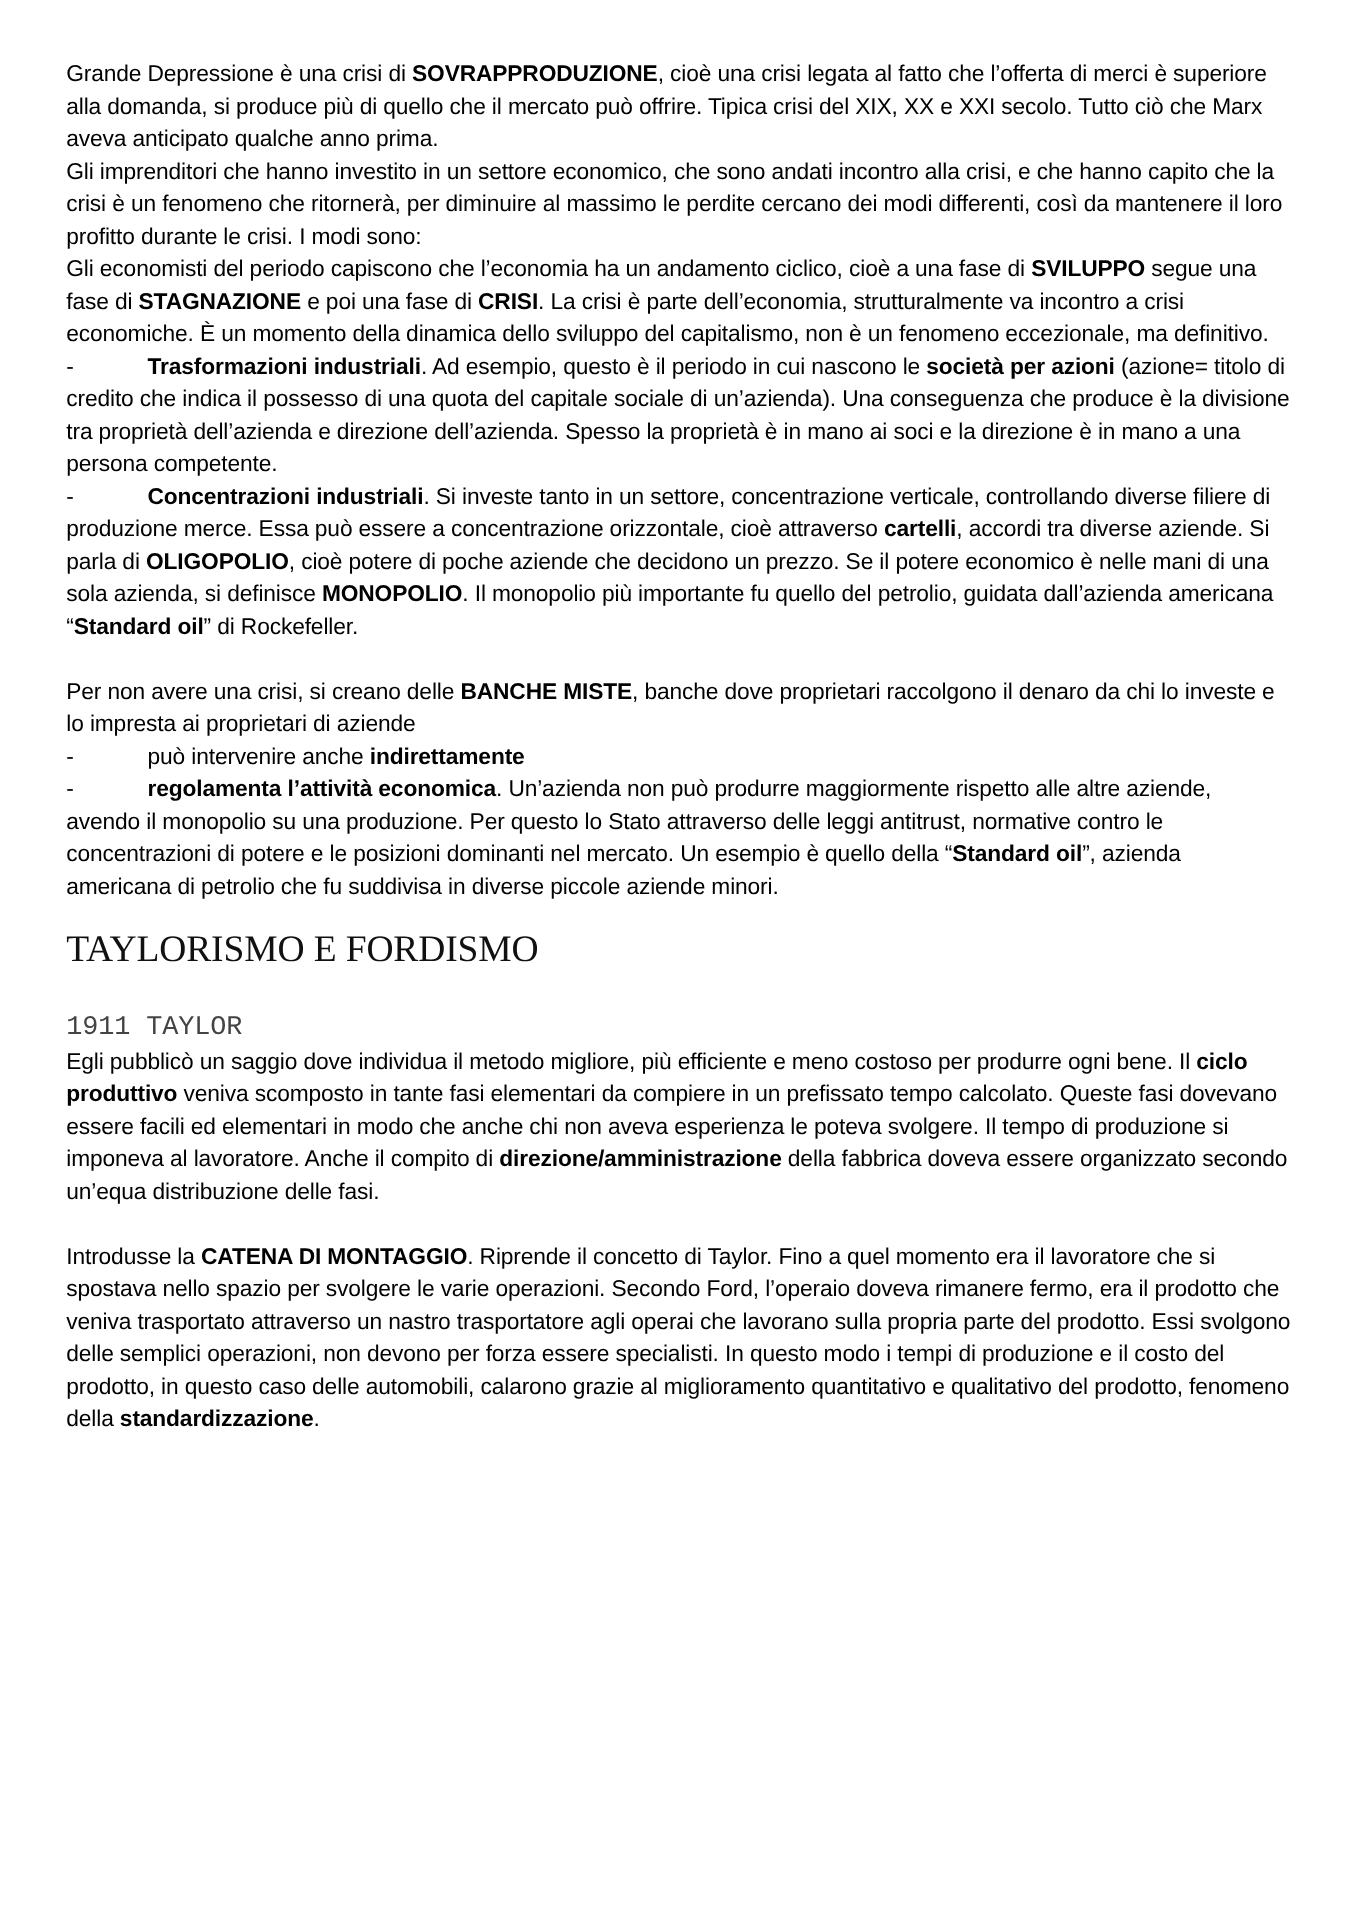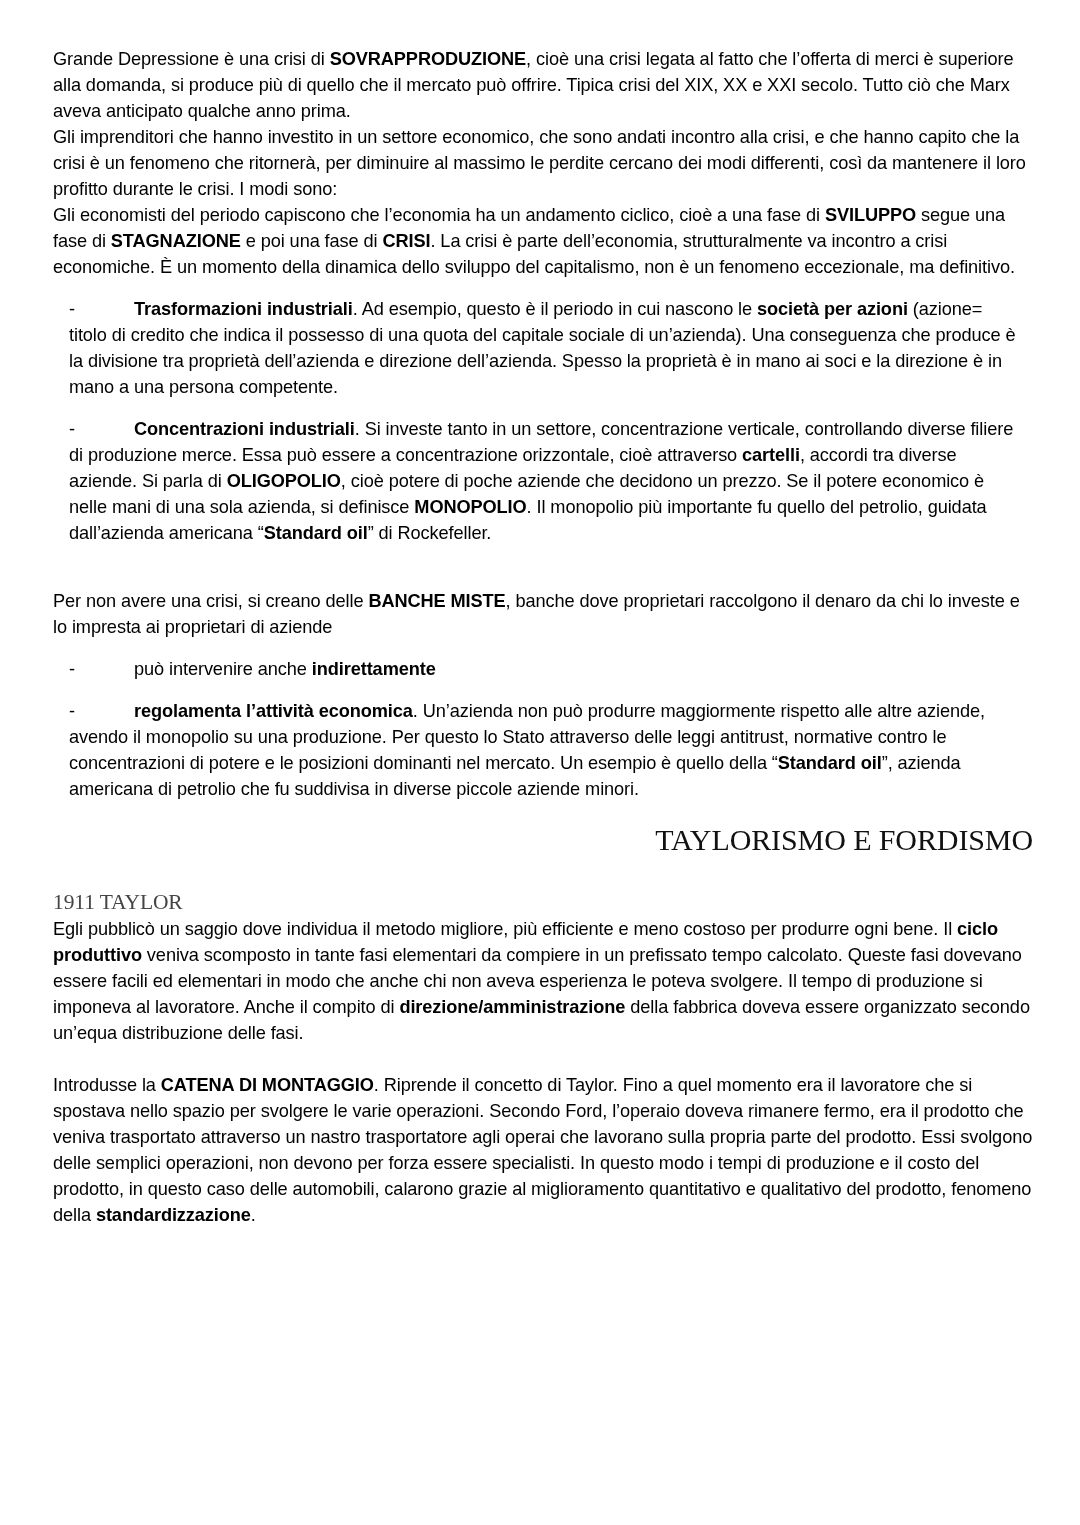--- a/index.html
+++ b/index.html
@@ -5,30 +5,30 @@
   html, body { margin: 0; padding: 0; background: #ffffff; }
   body { width: 1080px; height: 1525px; overflow: hidden; position: relative; }
   .page {
     position: absolute; left: 53px; top: 46px; width: 980px;
     font-family: "Liberation Sans", sans-serif;
     font-size: 18.2px; line-height: 26px; color: #000;
     letter-spacing: -0.1px;
   }
   .p { margin: 0; }
   .gap { height: 26px; }
-  .li { margin: 16px; }
+  .li { margin: 0; }
   .dash { display: inline-block; width: 65px; }
   b { font-weight: bold; }
   .h1 {
     font-family: "Liberation Serif", serif;
     font-size: 30px; line-height: 36px; color: #111;
-    margin: 20px 0 4px 0; font-weight: normal; text-align: right;
+    margin: 20px 0 4px 0; font-weight: normal;
   }
   .h2 {
-    font-family: Liberation Serif, serif;
+    font-family: Liberation Mono, monospace;
     font-size: 21.5px; line-height: 28px; color: #444;
     margin: 0 0 0 0; font-weight: normal;
   }
 </style>
 </head>
 <body>
 
 <div class="page">
 
   <p class="p">Grande Depressione è una crisi di <b>SOVRAPPRODUZIONE</b>, cioè una crisi legata al fatto che l’offerta di merci è superiore alla domanda, si produce più di quello che il mercato può offrire. Tipica crisi del XIX, XX e XXI secolo. Tutto ciò che Marx aveva anticipato qualche anno prima.</p>

